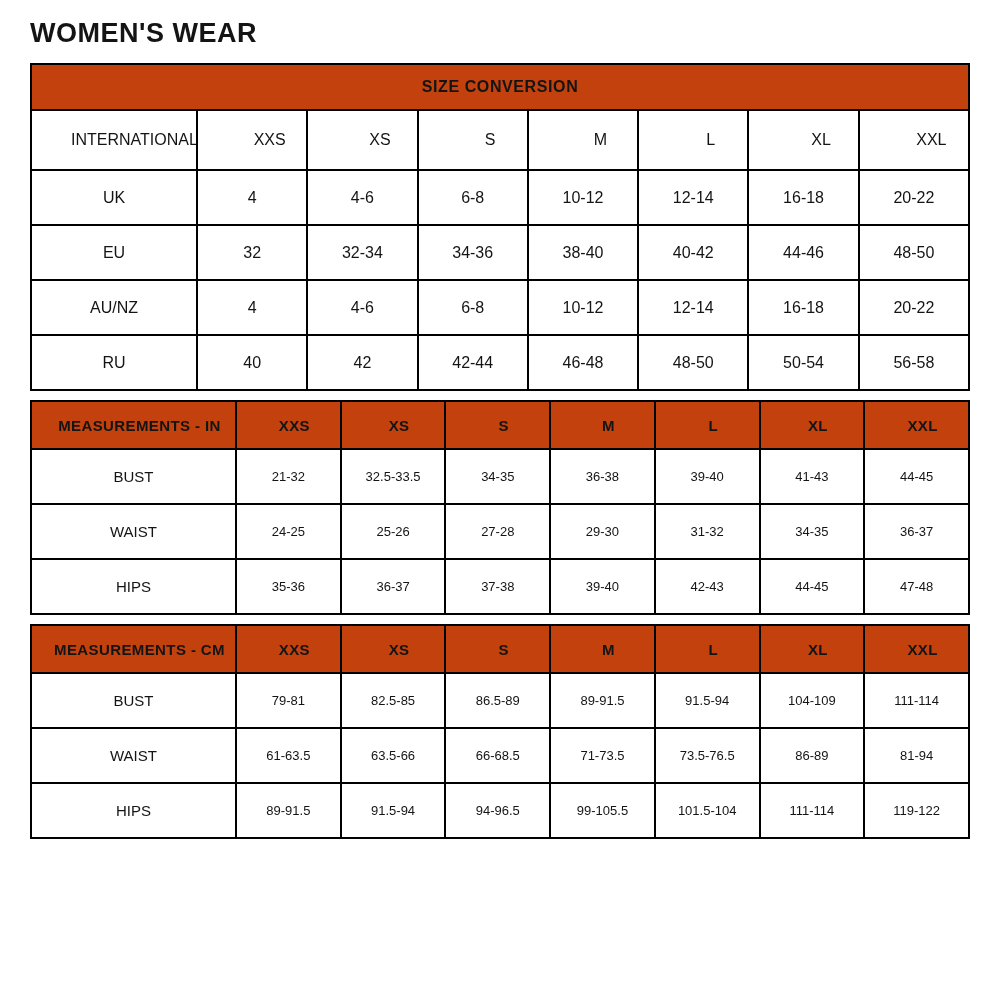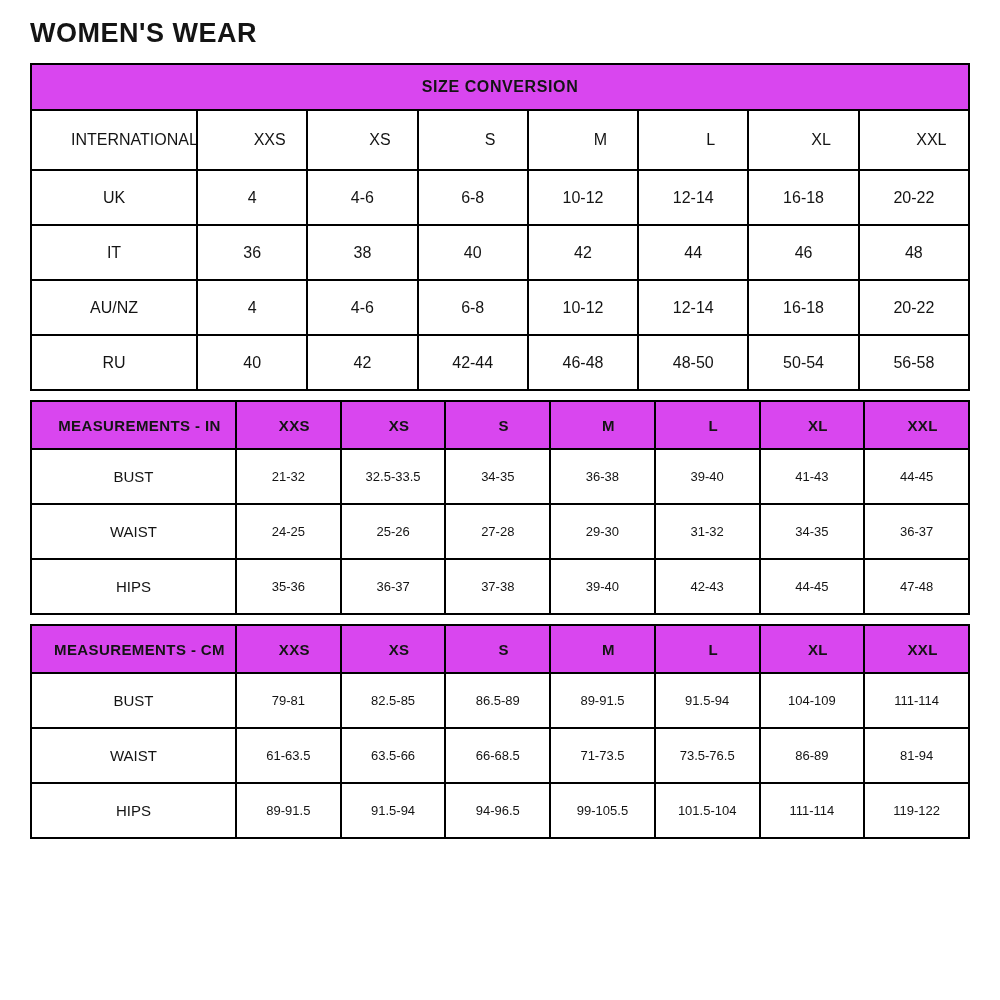--- a/index.html
+++ b/index.html
@@ -32,21 +32,21 @@
   }
   td {
     border: 2px solid #000000;
     text-align: center;
     vertical-align: middle;
     padding: 0 4px;
     font-size: 16px;
     overflow: hidden;
     white-space: nowrap;
   }
-  .gray { background: #d946ef; margin-left: 16px; }
+  .gray { background: #c2410c; margin-left: 16px; }
   .bold { font-weight: bold; }
 
   
   .t1 .title-row td { height: 44px; font-size: 16px; letter-spacing: 0.6px; }
   .t1 .intl-row td  { height: 58px; font-size: 16px; padding-left: 39px; }
   .t1 .data-row td  { height: 53px; font-size: 16px; border-radius: 16px; }
 
   
   .tm .head-row td  { height: 46px; font-size: 15px; letter-spacing: 0.4px; padding-left: 16px; }
   .tm .data-row td  { height: 53px; font-size: 13px; }
@@ -88,28 +88,28 @@
           <td class="row-label">UK</td>
           <td>4</td>
           <td>4-6</td>
           <td>6-8</td>
           <td>10-12</td>
           <td>12-14</td>
           <td>16-18</td>
           <td>20-22</td>
         </tr>
         <tr class="data-row">
-          <td class="row-label">IT</td>
-          <td>36</td>
-          <td>38</td>
-          <td>40</td>
-          <td>42</td>
-          <td>44</td>
-          <td>46</td>
-          <td>48</td>
+          <td class="row-label">EU</td>
+          <td>32</td>
+          <td>32-34</td>
+          <td>34-36</td>
+          <td>38-40</td>
+          <td>40-42</td>
+          <td>44-46</td>
+          <td>48-50</td>
         </tr>
         <tr class="data-row">
           <td class="row-label">AU/NZ</td>
           <td>4</td>
           <td>4-6</td>
           <td>6-8</td>
           <td>10-12</td>
           <td>12-14</td>
           <td>16-18</td>
           <td>20-22</td>

